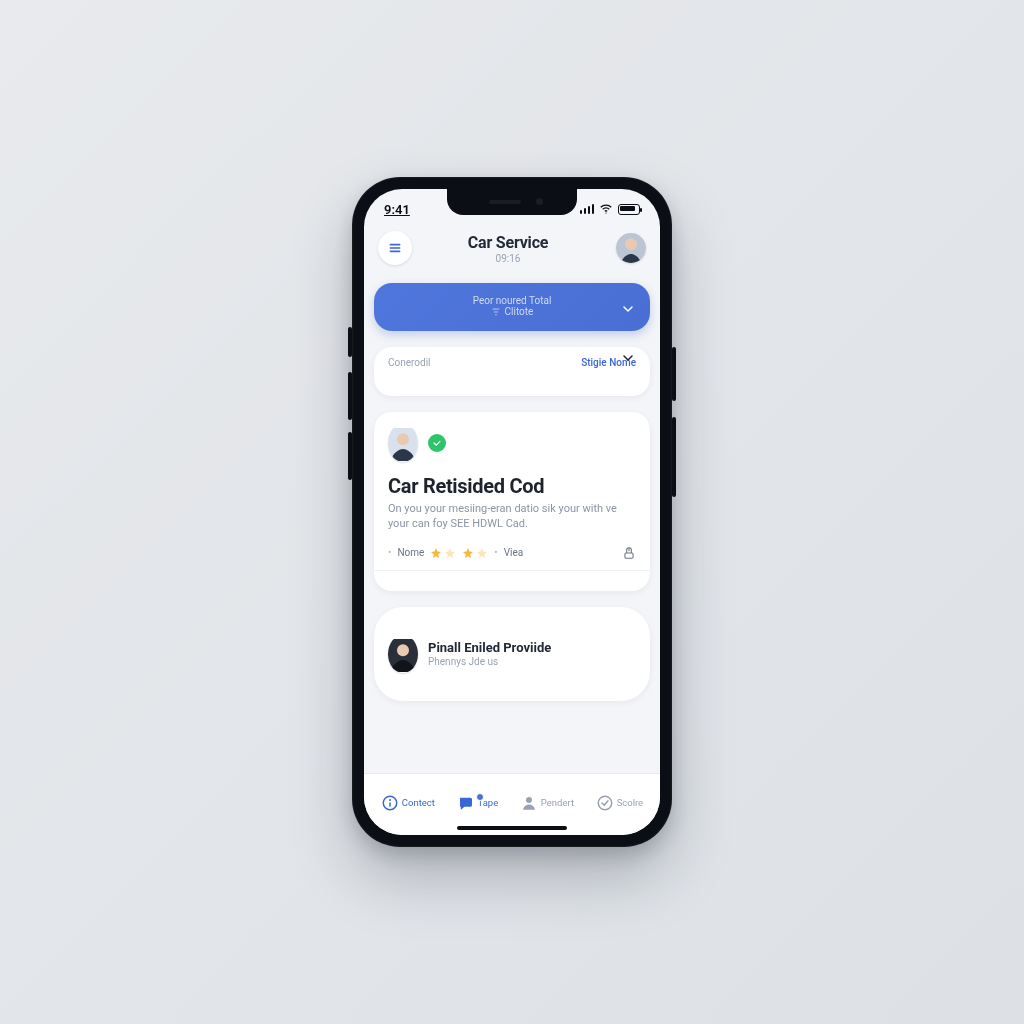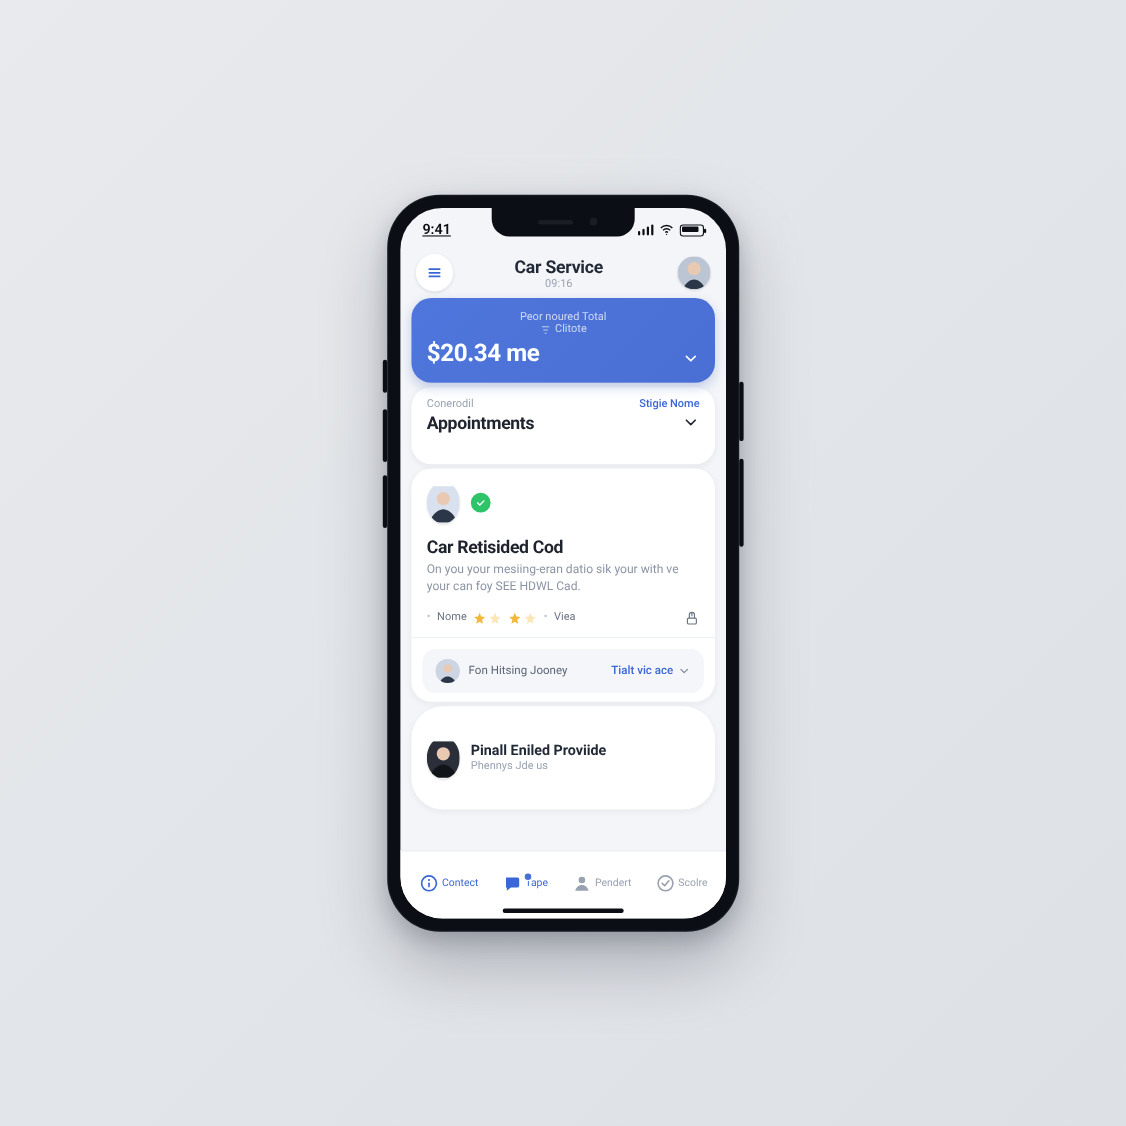--- a/index.html
+++ b/index.html
@@ -49,21 +49,21 @@
   }
   .status-right { display:flex; align-items:center; gap:5px; }
   .sig { display:flex; align-items:flex-end; gap:1.5px; }
   .sig span { width:2.5px; background:#0b0e14; border-radius:1px; }
   .sig span:nth-child(1){height:4px}.sig span:nth-child(2){height:6px}.sig span:nth-child(3){height:8px}.sig span:nth-child(4){height:10px}
   .wifi { width:14px; height:14px; }
   .batt { width:22px; height:11px; border:1.3px solid #0b0e14; border-radius:3px; position:relative; }
   .batt::after{content:"";position:absolute;right:-3px;top:3px;width:2px;height:4px;background:#0b0e14;border-radius:1px;}
   .batt i{display:block;margin:1.3px;width:15px;height:5.4px;background:#0b0e14;border-radius:1px;}
 
-  .content { flex:1; overflow:hidden; padding: 0 10px; display:flex; flex-direction:column; gap:4px; }
+  .content { flex:1; overflow:hidden; padding: 0 10px; display:flex; flex-direction:column; gap:16px; }
 
   .header { display:flex; align-items:center; gap:10px; padding: 2px 4px 2px 4px; }
   .menu-btn {
     width:34px; height:34px; border-radius:50%; background:#fff;
     display:flex; align-items:center; justify-content:center;
     box-shadow: 0 1px 3px rgba(20,30,50,0.12);
   }
   .menu-btn svg { width:16px; height:16px; stroke:#3a67d6; }
   .title-block { flex:1; text-align:center; transform: translateX(-6px); }
   .title { font-size:16px; font-weight:700; color:#232a37; letter-spacing:-0.2px; }
@@ -102,21 +102,21 @@
   .grow { flex:1; min-width:0; }
   .name { font-size:13px; font-weight:700; color:#222936; }
   .meta { font-size:10px; color:#9aa3b2; margin-top:1px; }
   .check-badge {
     width:18px; height:18px; border-radius:50%;
     background:#2ec46a; display:flex; align-items:center; justify-content:center;
     box-shadow:0 0 0 2px #fff;
   }
   .check-badge svg{width:10px;height:10px;stroke:#fff;}
 
-  .job-title { font-size:16px; font-weight:700; margin-top:12px; color:#1d222c; letter-spacing:-0.3px;}
+  .job-title { font-size:20px; font-weight:700; margin-top:12px; color:#1d222c; letter-spacing:-0.3px;}
   .job-desc { font-size:11px; line-height:1.35; color:#8c95a4; margin-top:4px; }
 
   .info-row { display:flex; align-items:center; gap:6px; margin-top:14px; font-size:10px; color:#6b7484;}
   .info-row .dot{color:#b8bfcc;}
   .stars { display:flex; gap:2px; }
   .stars .half { opacity:.35; }
   .info-row .share { margin-left:auto; }
 
   .divider { height:1px; background:#eef1f5; margin:10px -14px; }
 
@@ -208,32 +208,30 @@
       <div class="total-card">
         <div class="total-top">
           <span>Peor noured Total</span>
           <span class="total-top-right">
             <svg width="10" height="10" viewBox="0 0 24 24" fill="none" stroke="#cfd9f3" stroke-width="2">
                 <path d="M4 5h16M7 12h10M10 19h4"></path>
               </svg>
             <span>Clitote</span>
           </span>
         </div>
-        <div class="total-amount">$20.34 me</div>
         <svg class="chev-white" width="16" height="16" viewBox="0 0 24 24" fill="none" stroke="#ffffff" stroke-width="2.2" stroke-linecap="round" stroke-linejoin="round">
             <polyline points="6 9 12 15 18 9"></polyline>
           </svg>
       </div>
 
       <div class="section-card">
         <div class="section-top">
           <span class="muted">Conerodil</span>
           <span class="link-sm">Stigie Nome</span>
         </div>
-        <div class="section-title">Appointments</div>
         <svg class="section-chev" width="16" height="16" viewBox="0 0 24 24" fill="none" stroke="#20242e" stroke-width="2.2" stroke-linecap="round" stroke-linejoin="round">
             <polyline points="6 9 12 15 18 9"></polyline>
           </svg>
       </div>
 
       <div class="appt-card">
         <div class="row">
           <div class="avatar md">
             <svg class="person-svg" viewBox="0 0 40 40">
                 <rect width="40" height="40" fill="#d9e1ee"></rect>
@@ -275,38 +273,20 @@
           <svg class="share" width="14" height="14" viewBox="0 0 24 24" fill="none" stroke="#6b7484" stroke-width="1.8">
               <path d="M8 12V7a4 4 0 018 0v5"></path>
               <rect x="5" y="12" width="14" height="9" rx="2"></rect>
               <path d="M12 3v6" stroke="#6b7484"></path>
             </svg>
         </div>
 
         <div class="divider"></div>
 
 
-        <div class="footer-strip">
-          <div class="footer-left">
-            <div class="tiny-av">
-              <svg class="person-svg" viewBox="0 0 40 40">
-                  <rect width="40" height="40" fill="#cdd5e3"></rect>
-                  <circle class="head" cx="20" cy="16" r="7"></circle>
-                  <path class="body" d="M6 42c2-10 10-13 14-13s12 3 14 13z"></path>
-                </svg>
-            </div>
-            <span>Fon Hitsing Jooney</span>
-          </div>
-          <div class="footer-right">
-            <span>Tialt vic ace</span>
-            <svg width="12" height="12" viewBox="0 0 24 24" fill="none" stroke="#7b8597" stroke-width="2.2" stroke-linecap="round" stroke-linejoin="round">
-                <polyline points="6 9 12 15 18 9"></polyline>
-              </svg>
-          </div>
-        </div>
       </div>
 
       <div class="list-card">
         <div class="row">
           <div class="avatar md">
             <svg class="person-svg" viewBox="0 0 40 40">
                 <rect width="40" height="40" fill="#2a2f3a"></rect>
                 <circle class="head" cx="20" cy="15" r="8" fill="#e9c9b2"></circle>
                 <path d="M4 44c2-12 12-16 16-16s14 4 16 16z" fill="#111419"></path>
               </svg>

